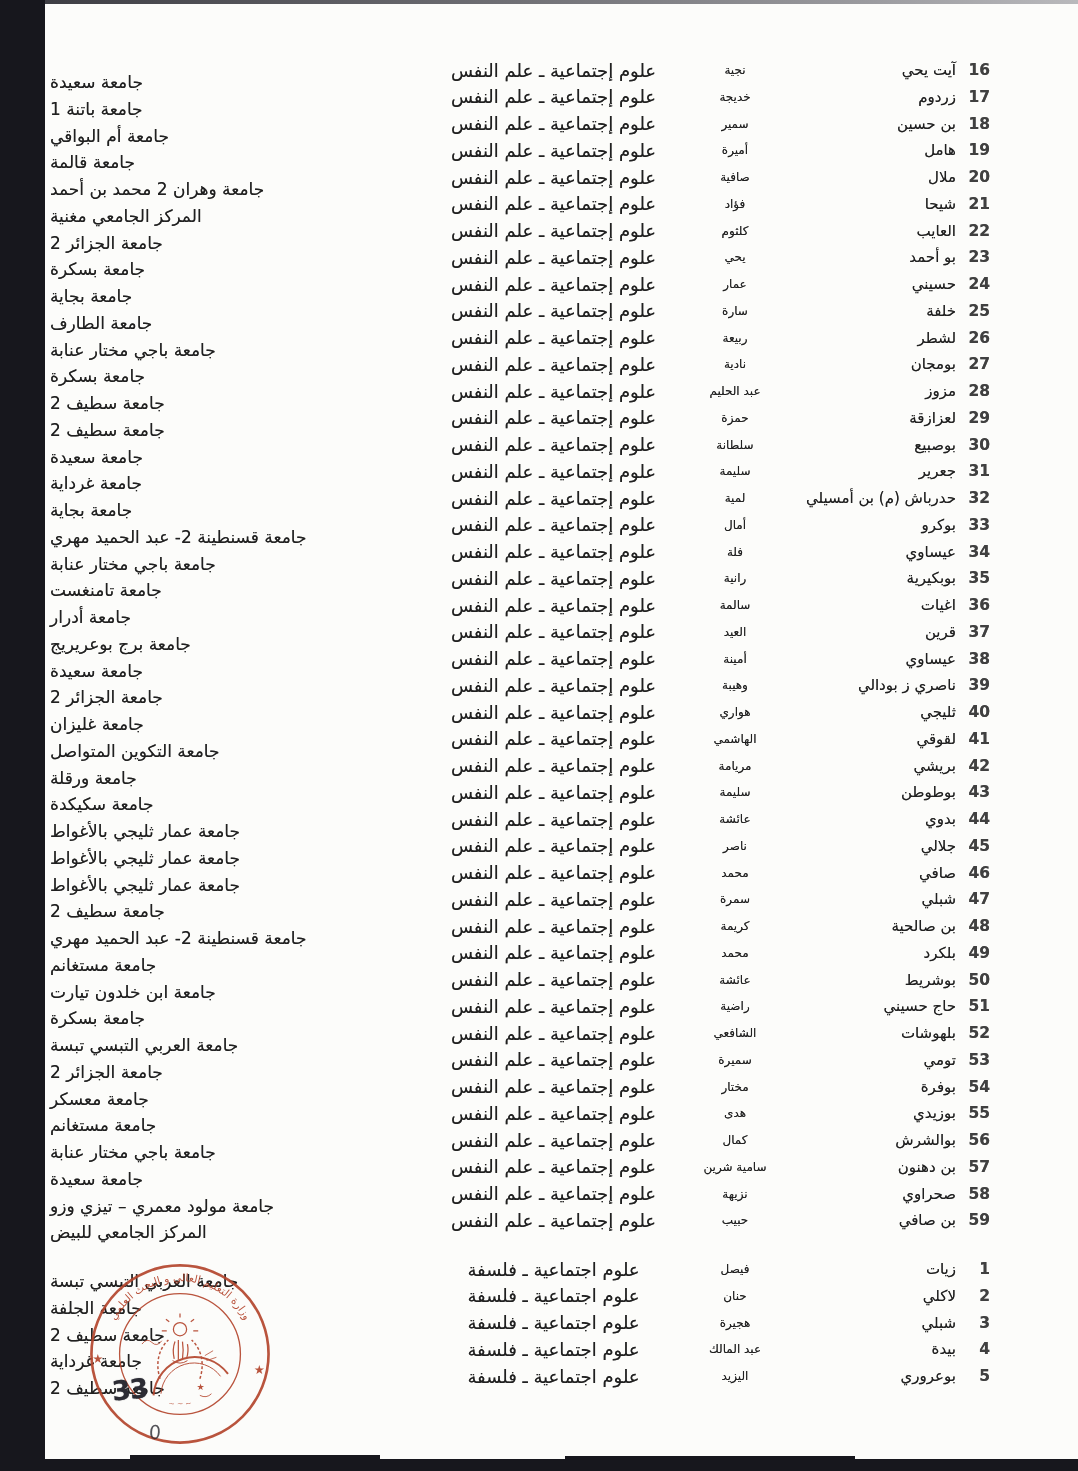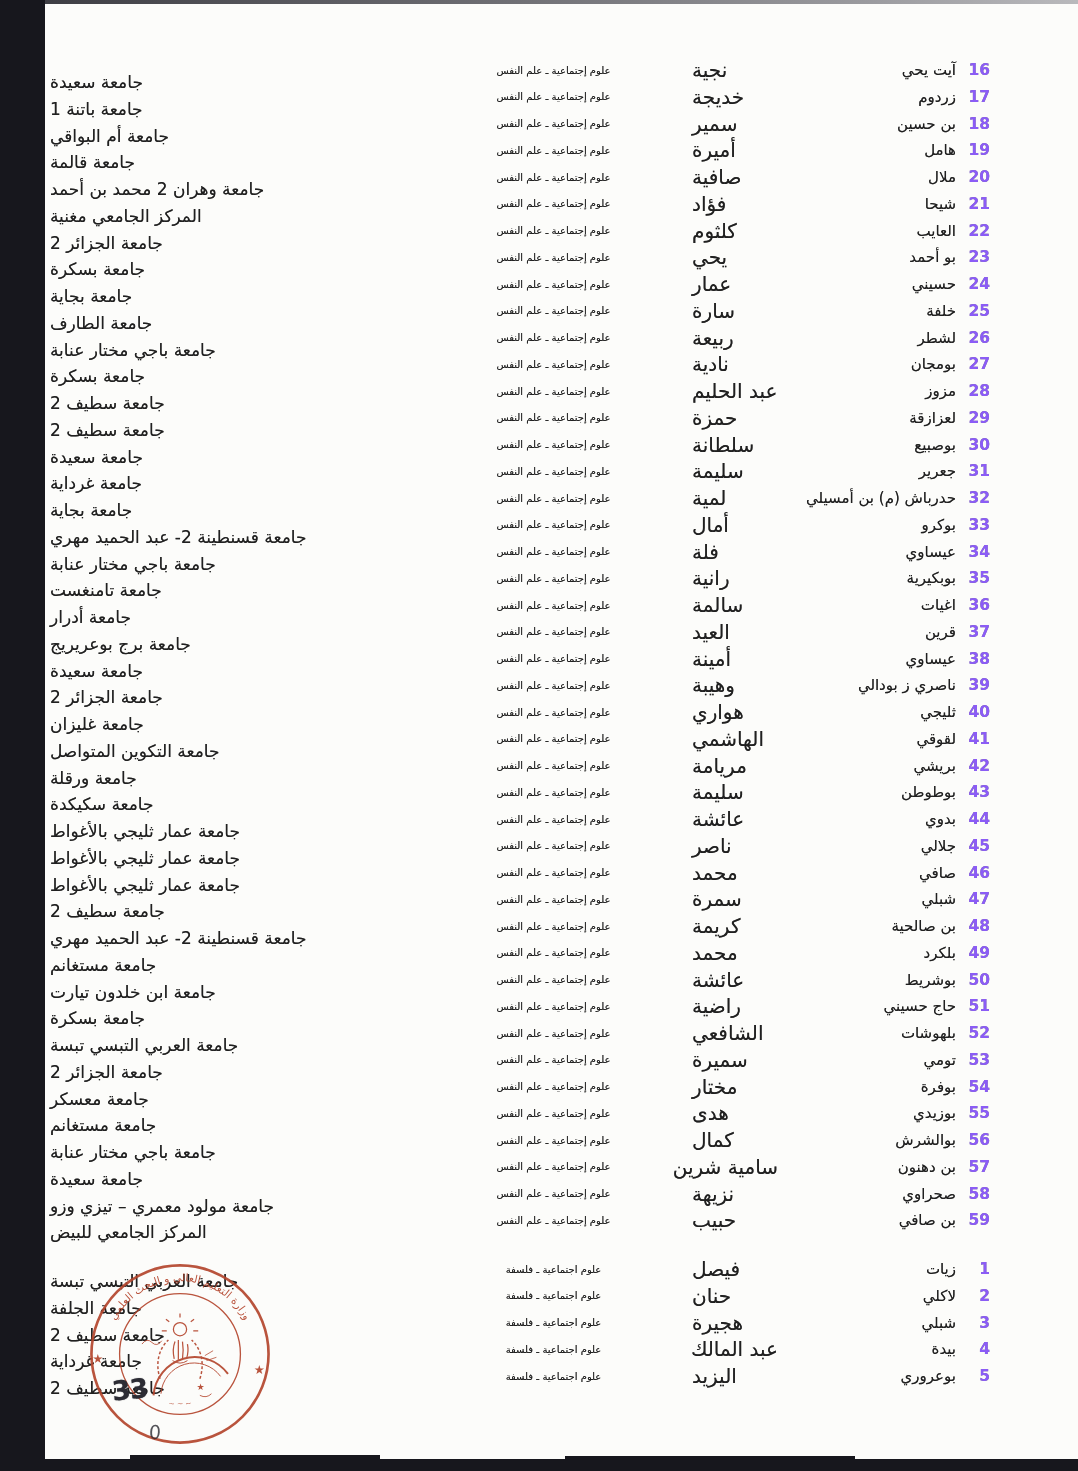--- a/index.html
+++ b/index.html
@@ -47,27 +47,27 @@
   }
   .c{
     font-size:15px;
     color:#202020;
     white-space:nowrap;
     text-shadow:0 0 .5px rgba(20,20,20,.55);
   }
   .c.no{
     font-weight:700;
     font-size:15.5px;
-    color:#8b5cf6;
+    color:#404040;
     text-align:start;
     font-family:"DejaVu Sans",sans-serif;
   }
   .c.lname{text-align:right;padding-left:4px;}
-  .c.fname{text-align:left;font-size:20px;}
-  .c.spec{text-align:center;font-size:10px;}
+  .c.fname{text-align:center;font-size:12px;}
+  .c.spec{text-align:center;font-size:18px;}
   .c.univ{text-align:left;font-size:17px;margin-top:24px;}
   
   .stamp{
     position:absolute;left:84px;top:1258px;width:192px;height:192px;
     opacity:.92;
     pointer-events:none;
   }
   .hand-number{
     position:absolute;left:112px;top:1374px;
     font-size:27px;font-weight:700;color:#2c2c34;

